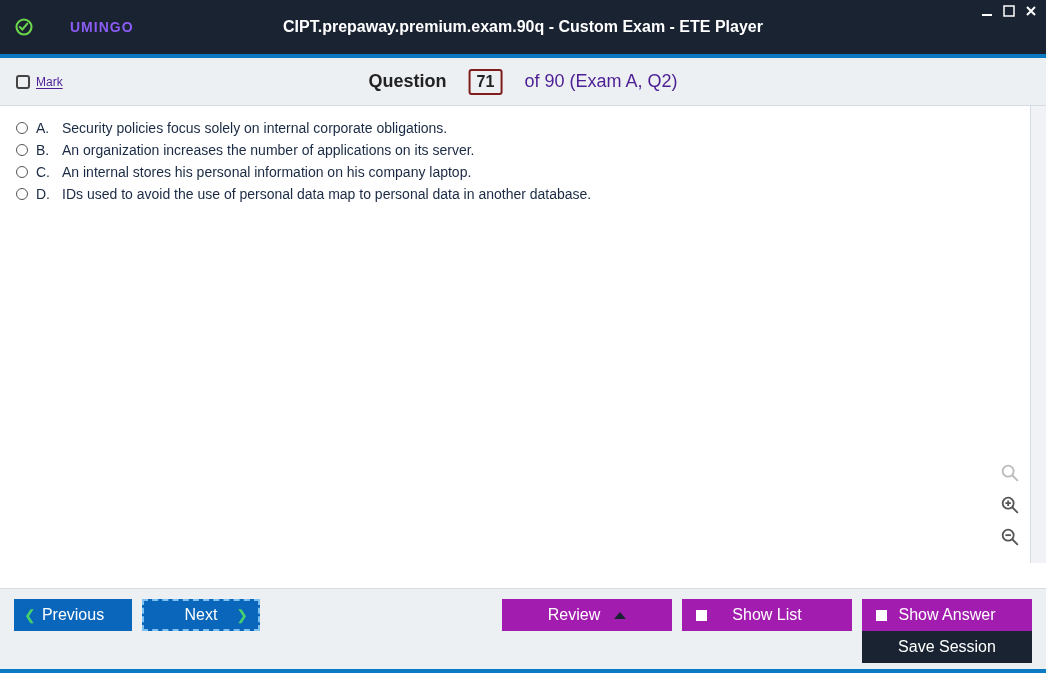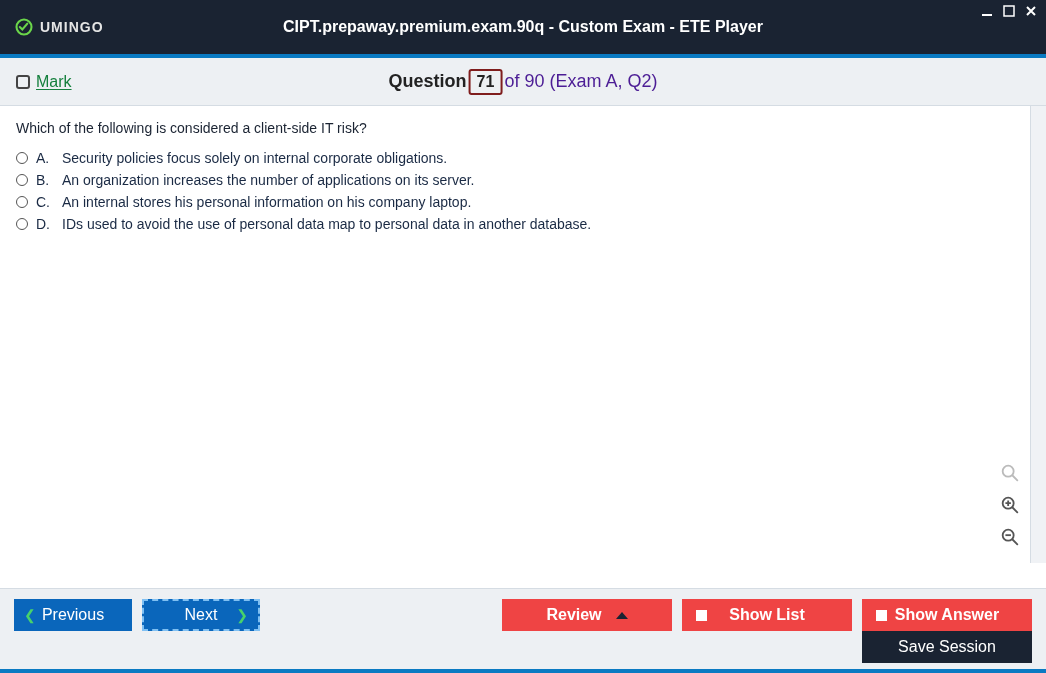--- a/index.html
+++ b/index.html
@@ -1,33 +1,33 @@
 <!DOCTYPE html>
 <html><head>
 <meta charset="utf-8">
 <style>
 * { box-sizing: border-box; margin: 0; padding: 0; }
 body { font-family: "Segoe UI", Arial, sans-serif; background: #fff; width: 1046px; height: 673px; overflow: hidden; position: relative; }
 
 
 .titlebar { height: 54px; background: #1a2332; display: flex; align-items: center; padding: 0 14px; position: relative; }
-.logo { display: flex; align-items: center; color: #e5e5e5; font-weight: bold; font-size: 14px; letter-spacing: 1px; }
+.logo { display: flex; align-items: center; color: #8b5cf6; font-weight: bold; font-size: 14px; letter-spacing: 1px; gap: 30px; }
 .logo-check { width: 20px; height: 20px; margin-right: 6px; position: relative; }
 .title-text { position: absolute; left: 50%; transform: translateX(-50%); color: #fff; font-size: 16px; font-weight: 700; }
 .win-controls { position: absolute; right: 8px; top: 4px; display: flex; gap: 8px; }
 .win-btn { width: 14px; height: 14px; color: #fff; font-size: 14px; line-height: 12px; cursor: pointer; display: flex; align-items: center; justify-content: center; }
 .blue-line { height: 4px; background: #0a7ac2; }
 
 
 .qheader { background: #edf0f3; border-bottom: 1px solid #d5dce3; padding: 10px 16px; display: flex; align-items: center; position: relative; height: 48px; }
 .mark-wrap { display: flex; align-items: center; gap: 6px; }
 .mark-check { width: 14px; height: 14px; border: 2px solid #444; border-radius: 3px; }
-.mark-label { color: #15803d; font-size: 16px; text-decoration: underline; text-underline-offset: 2px; }
+.mark-label { color: #4c1d95; font-size: 12px; text-decoration: underline; text-underline-offset: 2px; }
 .mark-label::first-letter { text-decoration: underline; }
-.qcenter { position: absolute; left: 50%; transform: translateX(-50%); display: flex; align-items: center; gap: 2px; font-size: 18px; color: #333; text-align: center; }
+.qcenter { position: absolute; left: 50%; transform: translateX(-50%); display: flex; align-items: center; gap: 22px; font-size: 18px; color: #333; text-align: center; }
 .qword { font-weight: bold; color: #222; }
 .qnum-box { border: 2px solid #7f1d1d; border-radius: 3px; padding: 2px 6px; font-weight: bold; color: #222; font-size: 16px; }
 .qtotal { color: #4c1d95; }
 
 
 .main { padding: 14px 16px; font-size: 14px; color: #1a2332; height: calc(673px - 54px - 4px - 48px - 110px); position: relative; overflow-y: auto; }
 .right-border { position: absolute; right: 0; top: 106px; bottom: 110px; width: 16px; background: #f0f2f5; border-left: 1px solid #d5dce3; }
 .question-text { margin-bottom: 14px; color: #1a2332; }
 .answers { display: flex; flex-direction: column; gap: 6px; }
 .answer-row { display: flex; align-items: center; gap: 8px; color: #1a2a44; }
@@ -39,21 +39,21 @@
 .zoom-btn { width: 24px; height: 24px; color: #888; cursor: pointer; display: flex; align-items: center; justify-content: center; }
 
 
 .footer { position: absolute; bottom: 0; left: 0; right: 0; background: #edf0f3; border-top: 1px solid #d5dce3; padding: 10px 14px 10px 14px; }
 .footer-row { display: flex; gap: 10px; align-items: center; }
 .footer-row + .footer-row { }
 .btn { height: 32px; display: inline-flex; align-items: center; justify-content: center; font-size: 16px; cursor: pointer; position: relative; }
 .btn-blue { background: #0a66bb; color: #fff; width: 118px; }
 .btn-blue.prev { border: none; }
 .btn-blue.next { border: 2px dashed #7fc0f3; width: 118px; }
-.btn-orange { background: #ef4444; color: #fff; font-weight: bold; }
+.btn-orange { background: #a21caf; color: #fff; }
 .btn-navy { background: #1a2332; color: #fff; }
 .chev { font-size: 14px; position: absolute; }
 .chev.l { left: 10px; color: #48d26b; }
 .chev.r { right: 10px; color: #48d26b; }
 .spacer { flex: 1; }
 .btn-review { width: 170px; }
 .btn-show { width: 170px; }
 .btn-save { width: 170px; }
 .triangle-up { width: 0; height: 0; border-left: 6px solid transparent; border-right: 6px solid transparent; border-bottom: 7px solid #1a2332; margin-left: 14px; }
 .sq { width: 11px; height: 11px; background: #fff; position: absolute; left: 14px; }
@@ -99,21 +99,20 @@
     <span class="mark-label"><span style="text-decoration:underline">M</span>ark</span>
   </div>
   <div class="qcenter">
     <span class="qword">Question</span>
     <span class="qnum-box">71</span>
     <span class="qtotal">of 90 (Exam A, Q2)</span>
   </div>
 </div>
 
 <div class="main">
-  <div class="question-text">Which of the following is considered a client-side IT risk?</div>
   <div class="answers">
     <div class="answer-row">
       <div class="radio"></div>
       <span class="answer-letter">A.</span>
       <span>Security policies focus solely on internal corporate obligations.</span>
     </div>
     <div class="answer-row">
       <div class="radio"></div>
       <span class="answer-letter">B.</span>
       <span>An organization increases the number of applications on its server.</span>

